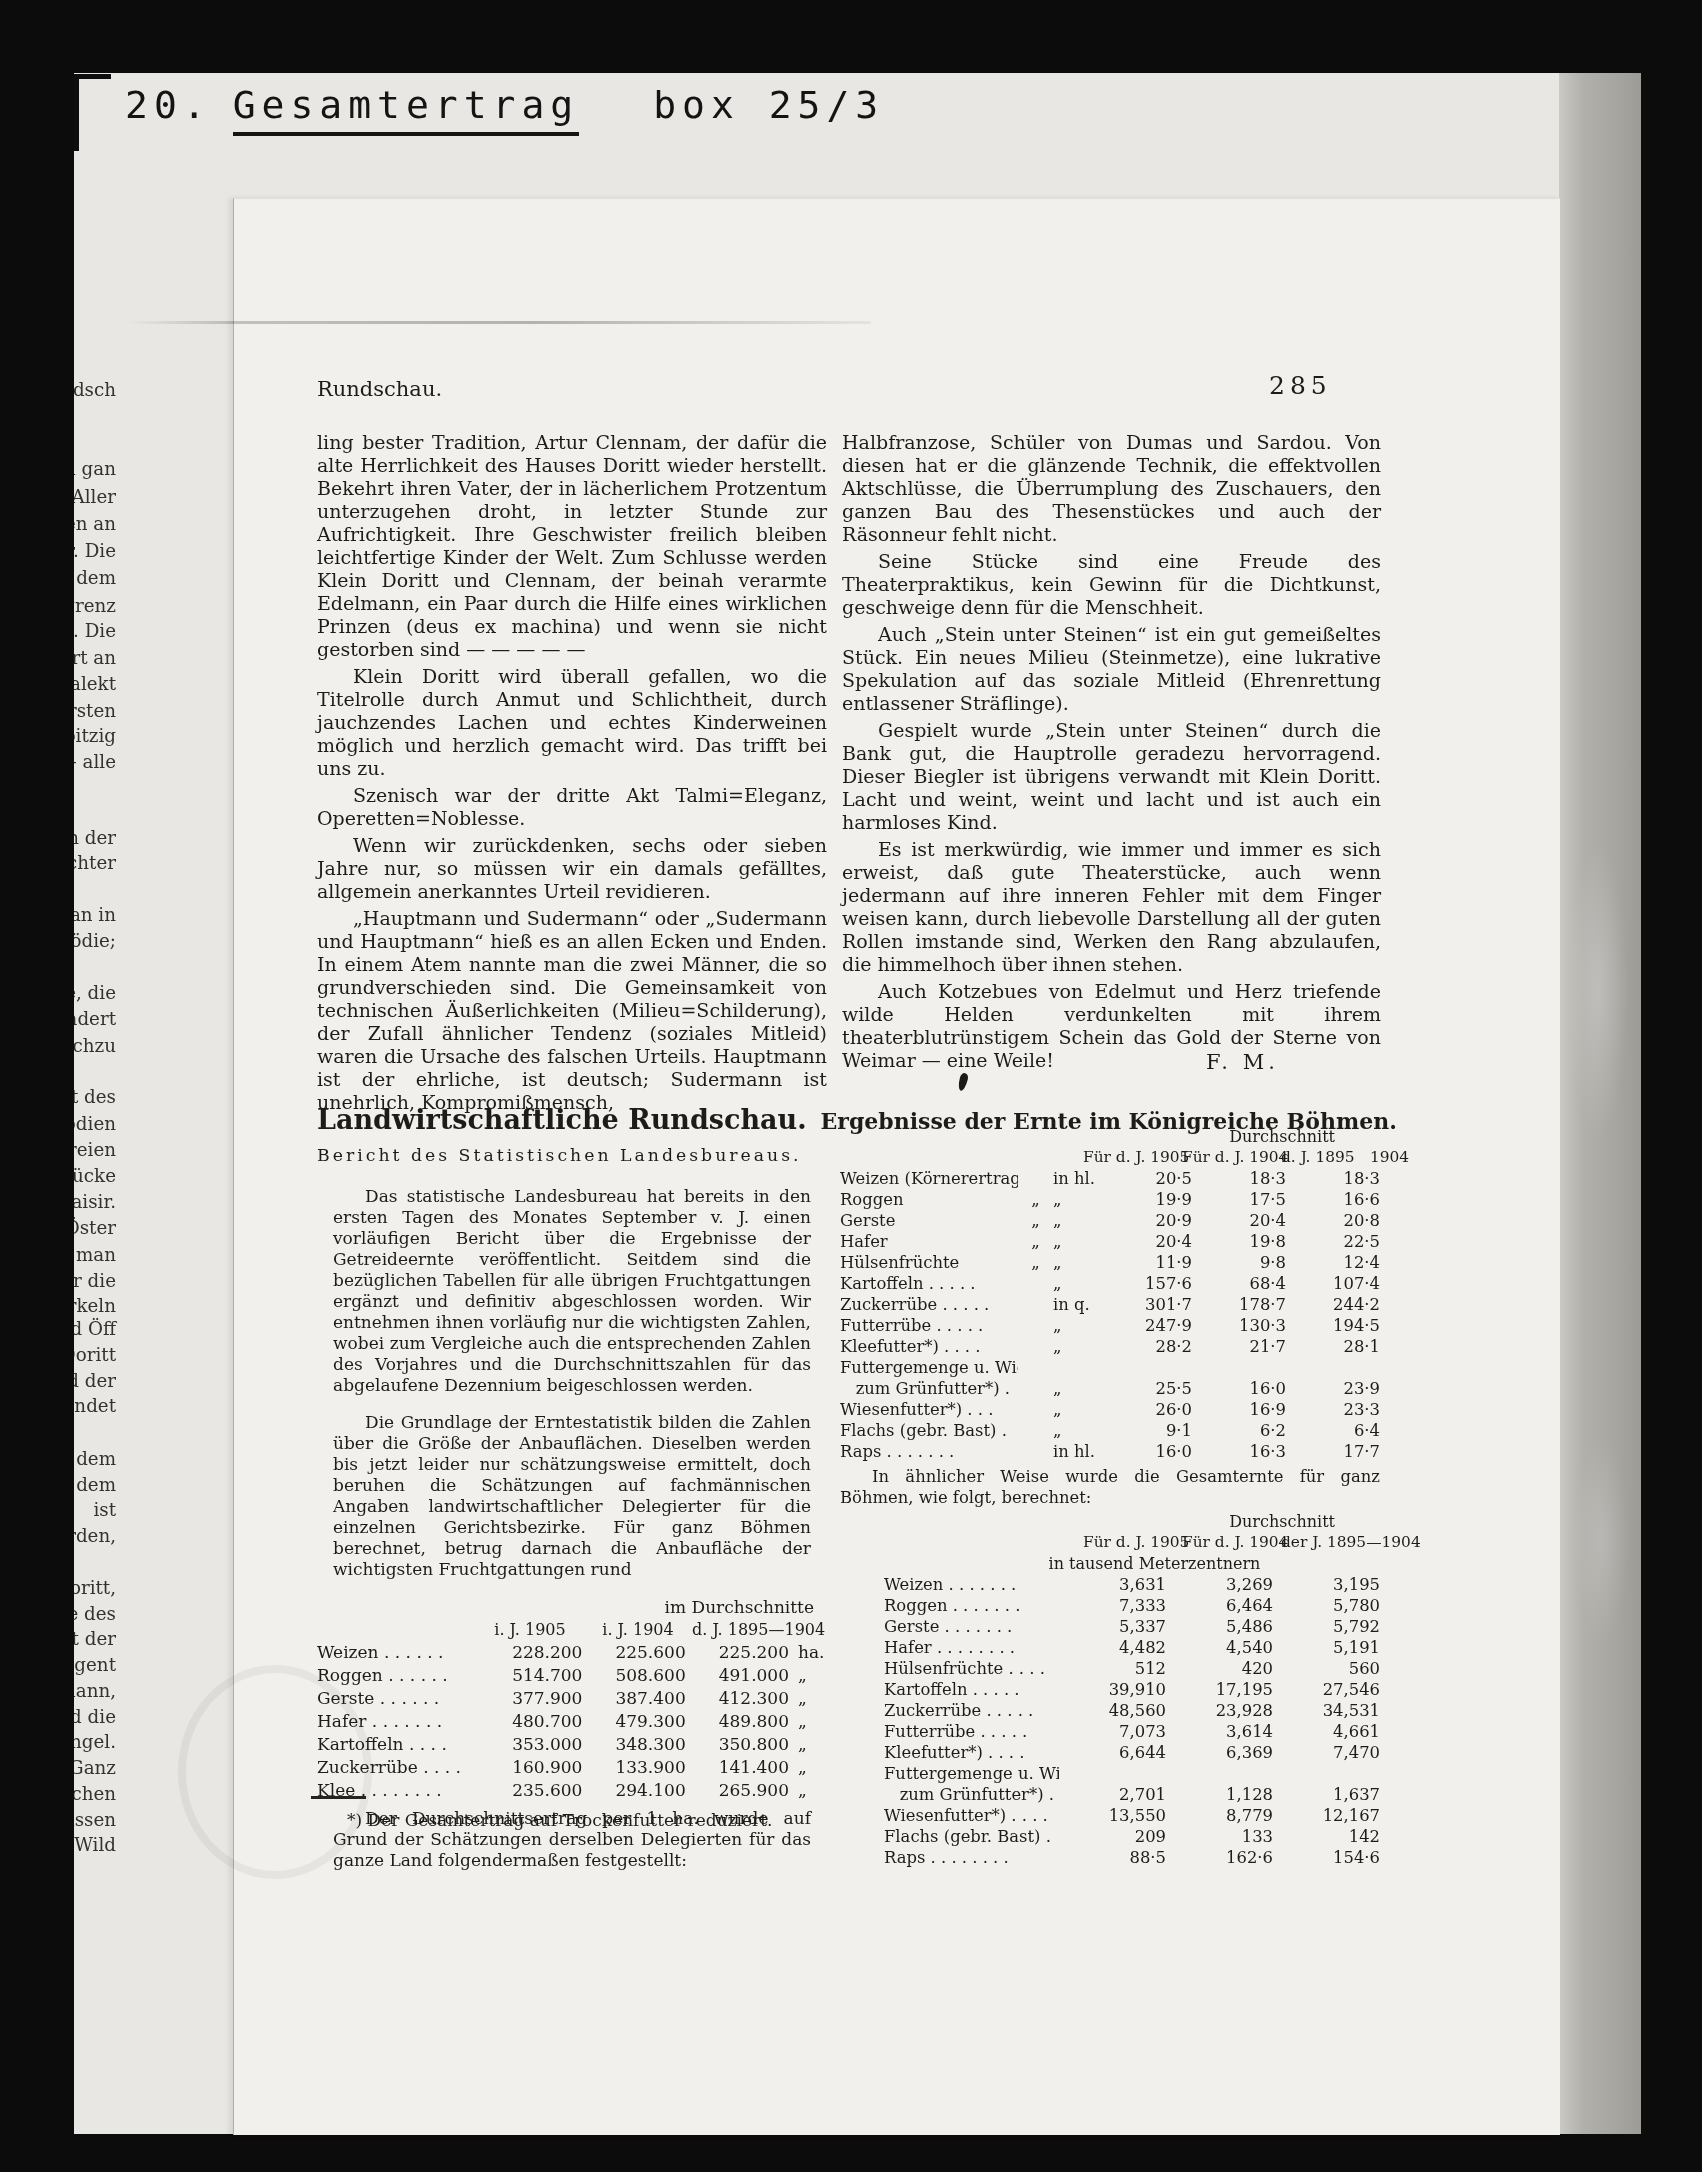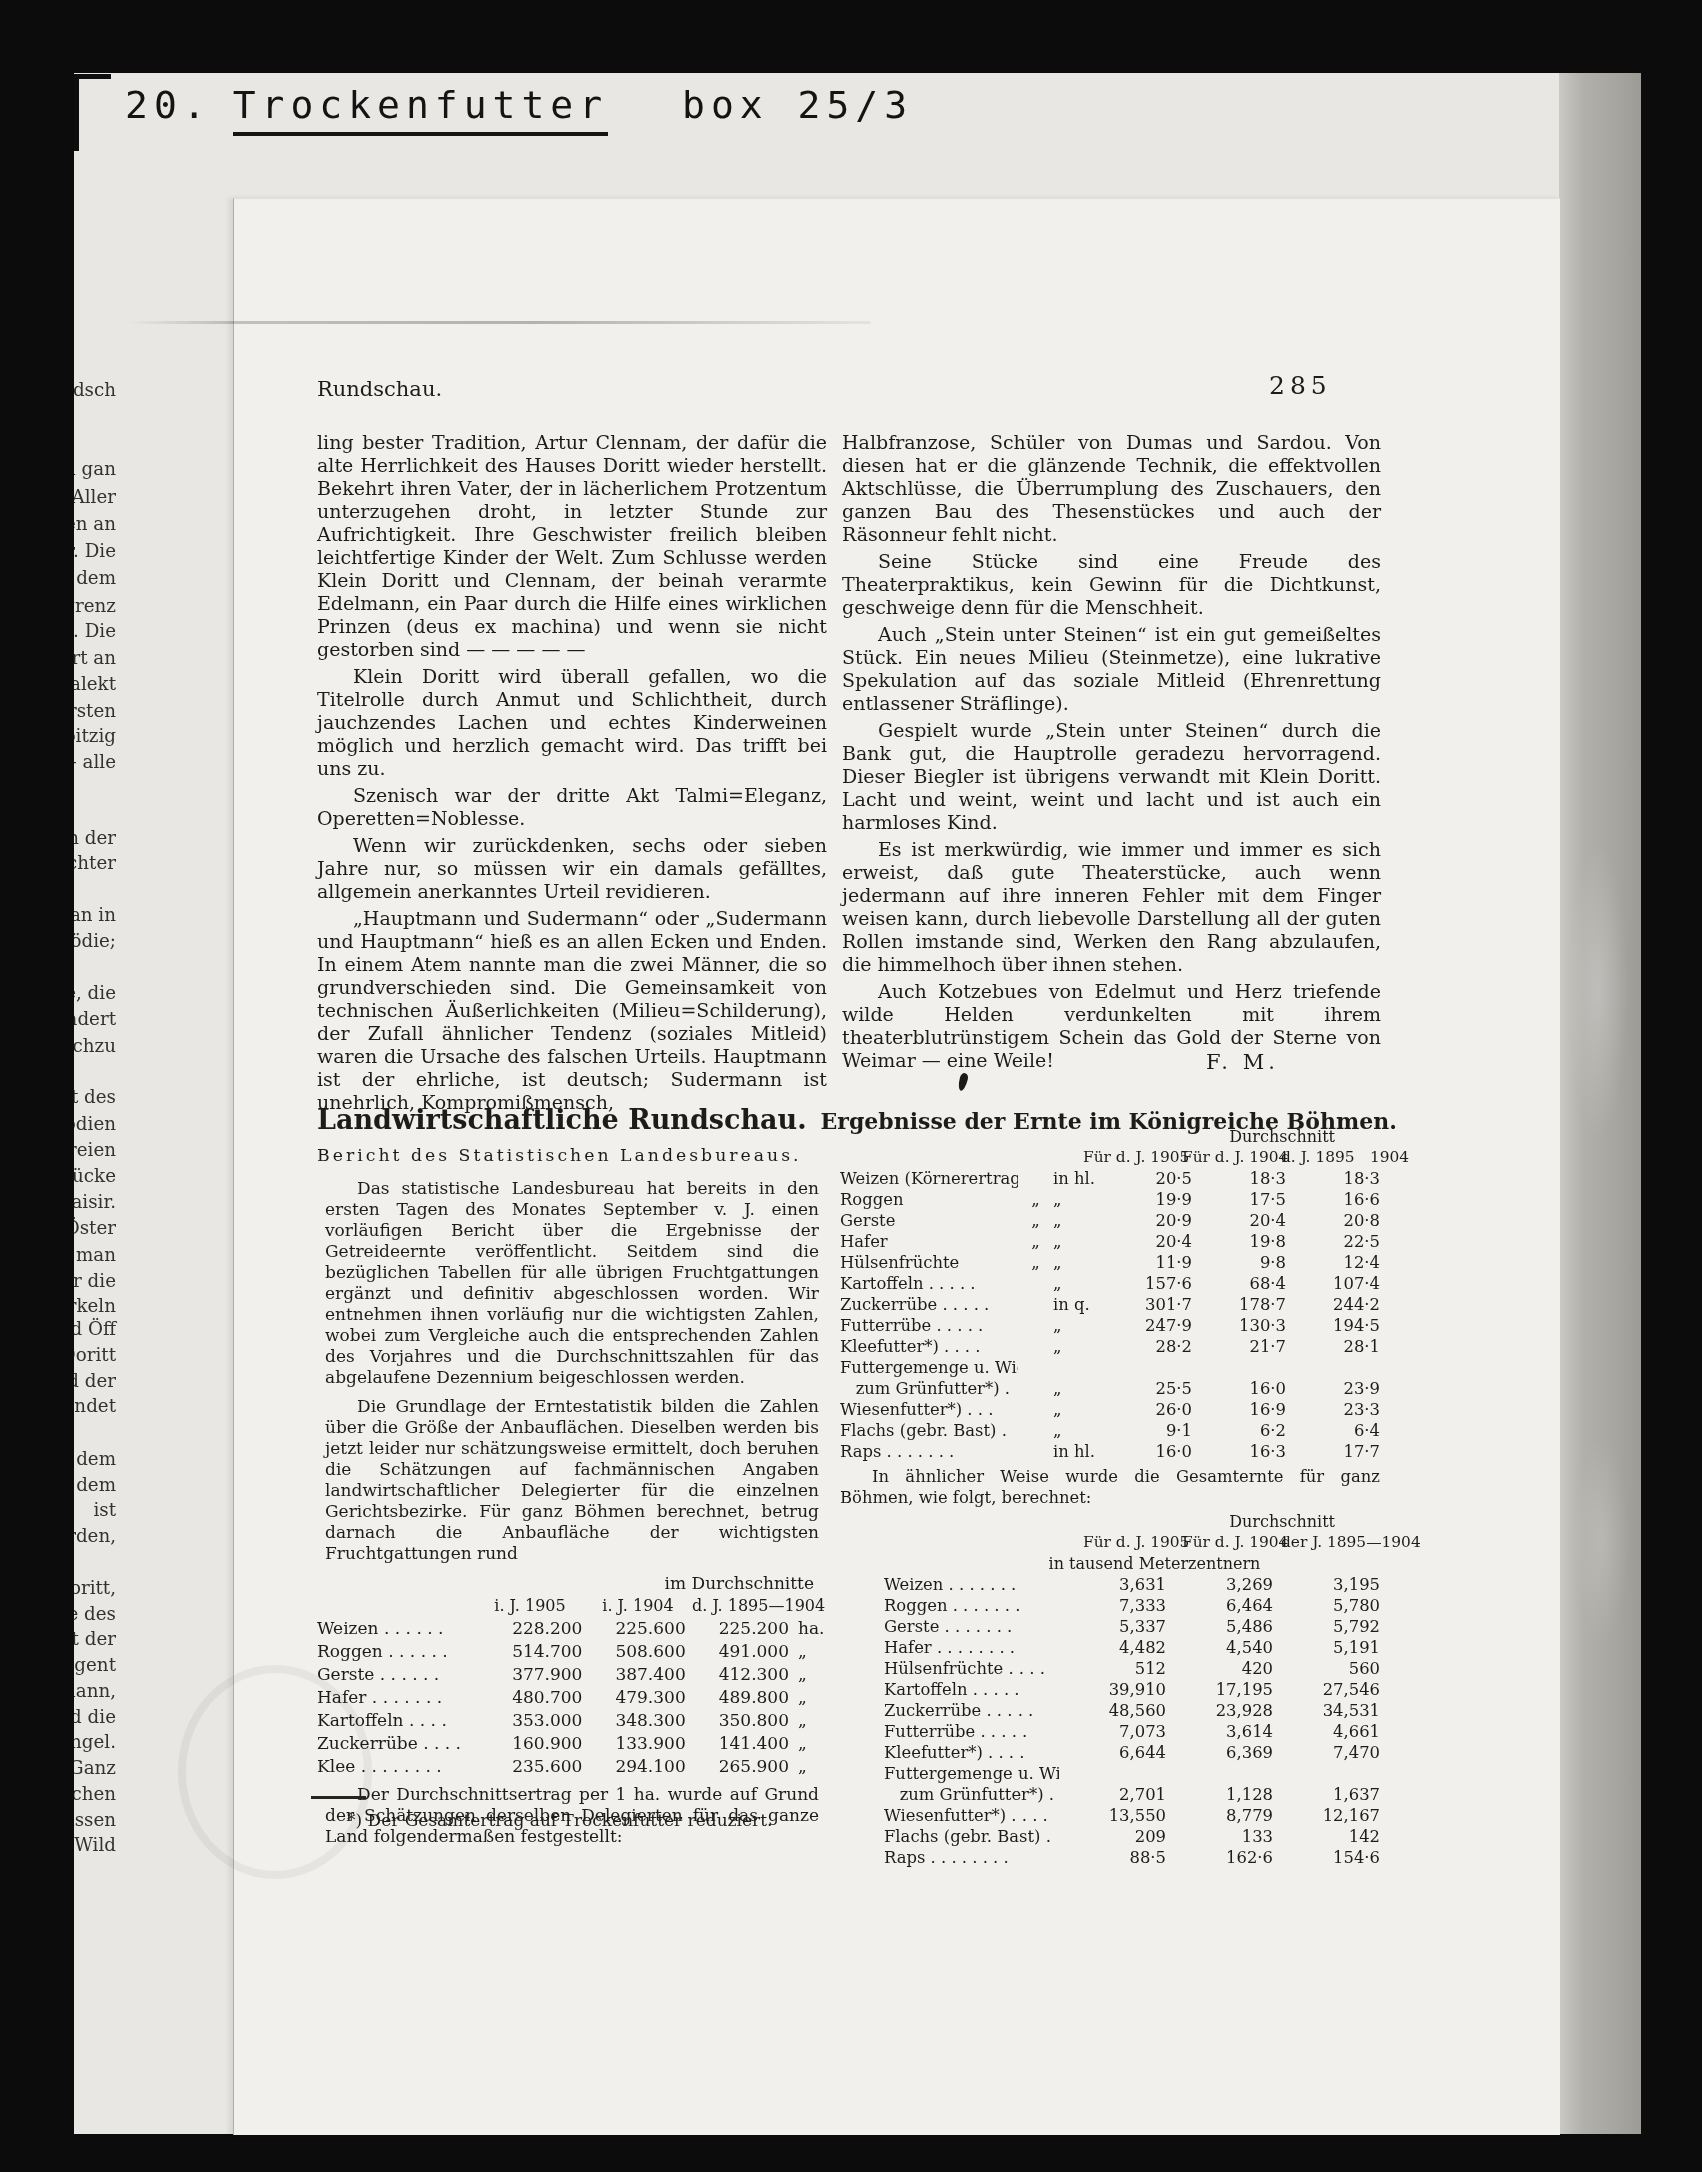--- a/index.html
+++ b/index.html
@@ -37,21 +37,21 @@
   .col p{margin:0 0 4px 0;font-size:19px;line-height:23px;text-align:justify;text-indent:36px;}
   .col p:first-child{text-indent:0;}
   .sig{position:absolute;left:1206px;top:1050px;font-size:21px;letter-spacing:4px;}
   
   .sect-head{position:absolute;left:317px;top:1104px;width:1070px;white-space:nowrap;}
   .sect-title{font-size:27px;font-weight:bold;}
   .sect-sub{font-size:22px;font-weight:bold;margin-left:14px;}
   .byline{position:absolute;left:317px;top:1145px;font-size:17.3px;letter-spacing:3px;}
   
   .subL{position:absolute;left:317px;top:1170px;width:510px;font-size:17px;line-height:21px;}
-  .subL p{margin:8px;text-align:justify;text-indent:32px;}
+  .subL p{margin:16px;text-align:justify;text-indent:32px;}
   .t1cap{text-align:right;padding-right:13px;line-height:23px;}
   .t1head{display:flex;line-height:22px;font-size:16px;}
   .t1hspace{width:159px;}
   .t1hcell{width:108px;text-align:center;white-space:nowrap;}
   .t1row{display:flex;line-height:23px;}
   .t1label{width:168px;white-space:nowrap;overflow:hidden;}
   .t1v{width:107px;text-align:right;}
   .t1unit{width:30px;padding-left:9px;}
   .subnote{margin-top:6px !important;}
   .footrule{position:absolute;left:311px;top:1796px;width:55px;height:3px;background:#26241f;}
@@ -91,21 +91,21 @@
       <div class="ghost1"></div>
       <div class="ghost2"></div>
     </div>
   </div>
 
   <div class="page"></div>
 
   <div class="bracket"></div>
 
   <div class="typed">
-    <span>20.</span><span class="t-title">Trockenfutter</span><span class="t-box">box 25/3</span>
+    <span>20.</span><span class="t-title">Gesamtertrag</span><span class="t-box">box 25/3</span>
   </div>
 
   <div class="crease"></div>
 
   <div class="runhead">Rundschau.</div>
   <div class="pagenum">285</div>
 
   <div class="col colL">
 
   <p class="para">ling bester Tradition, Artur Clennam, der dafür die alte Herrlichkeit des Hauses Doritt wieder herstellt. Bekehrt ihren Vater, der in lächerlichem Protzentum unterzugehen droht, in letzter Stunde zur Aufrichtigkeit. Ihre Geschwister freilich bleiben leichtfertige Kinder der Welt. Zum Schlusse werden Klein Doritt und Clennam, der beinah verarmte Edelmann, ein Paar durch die Hilfe eines wirklichen Prinzen (deus ex machina) und wenn sie nicht gestorben sind — — — — —</p>

